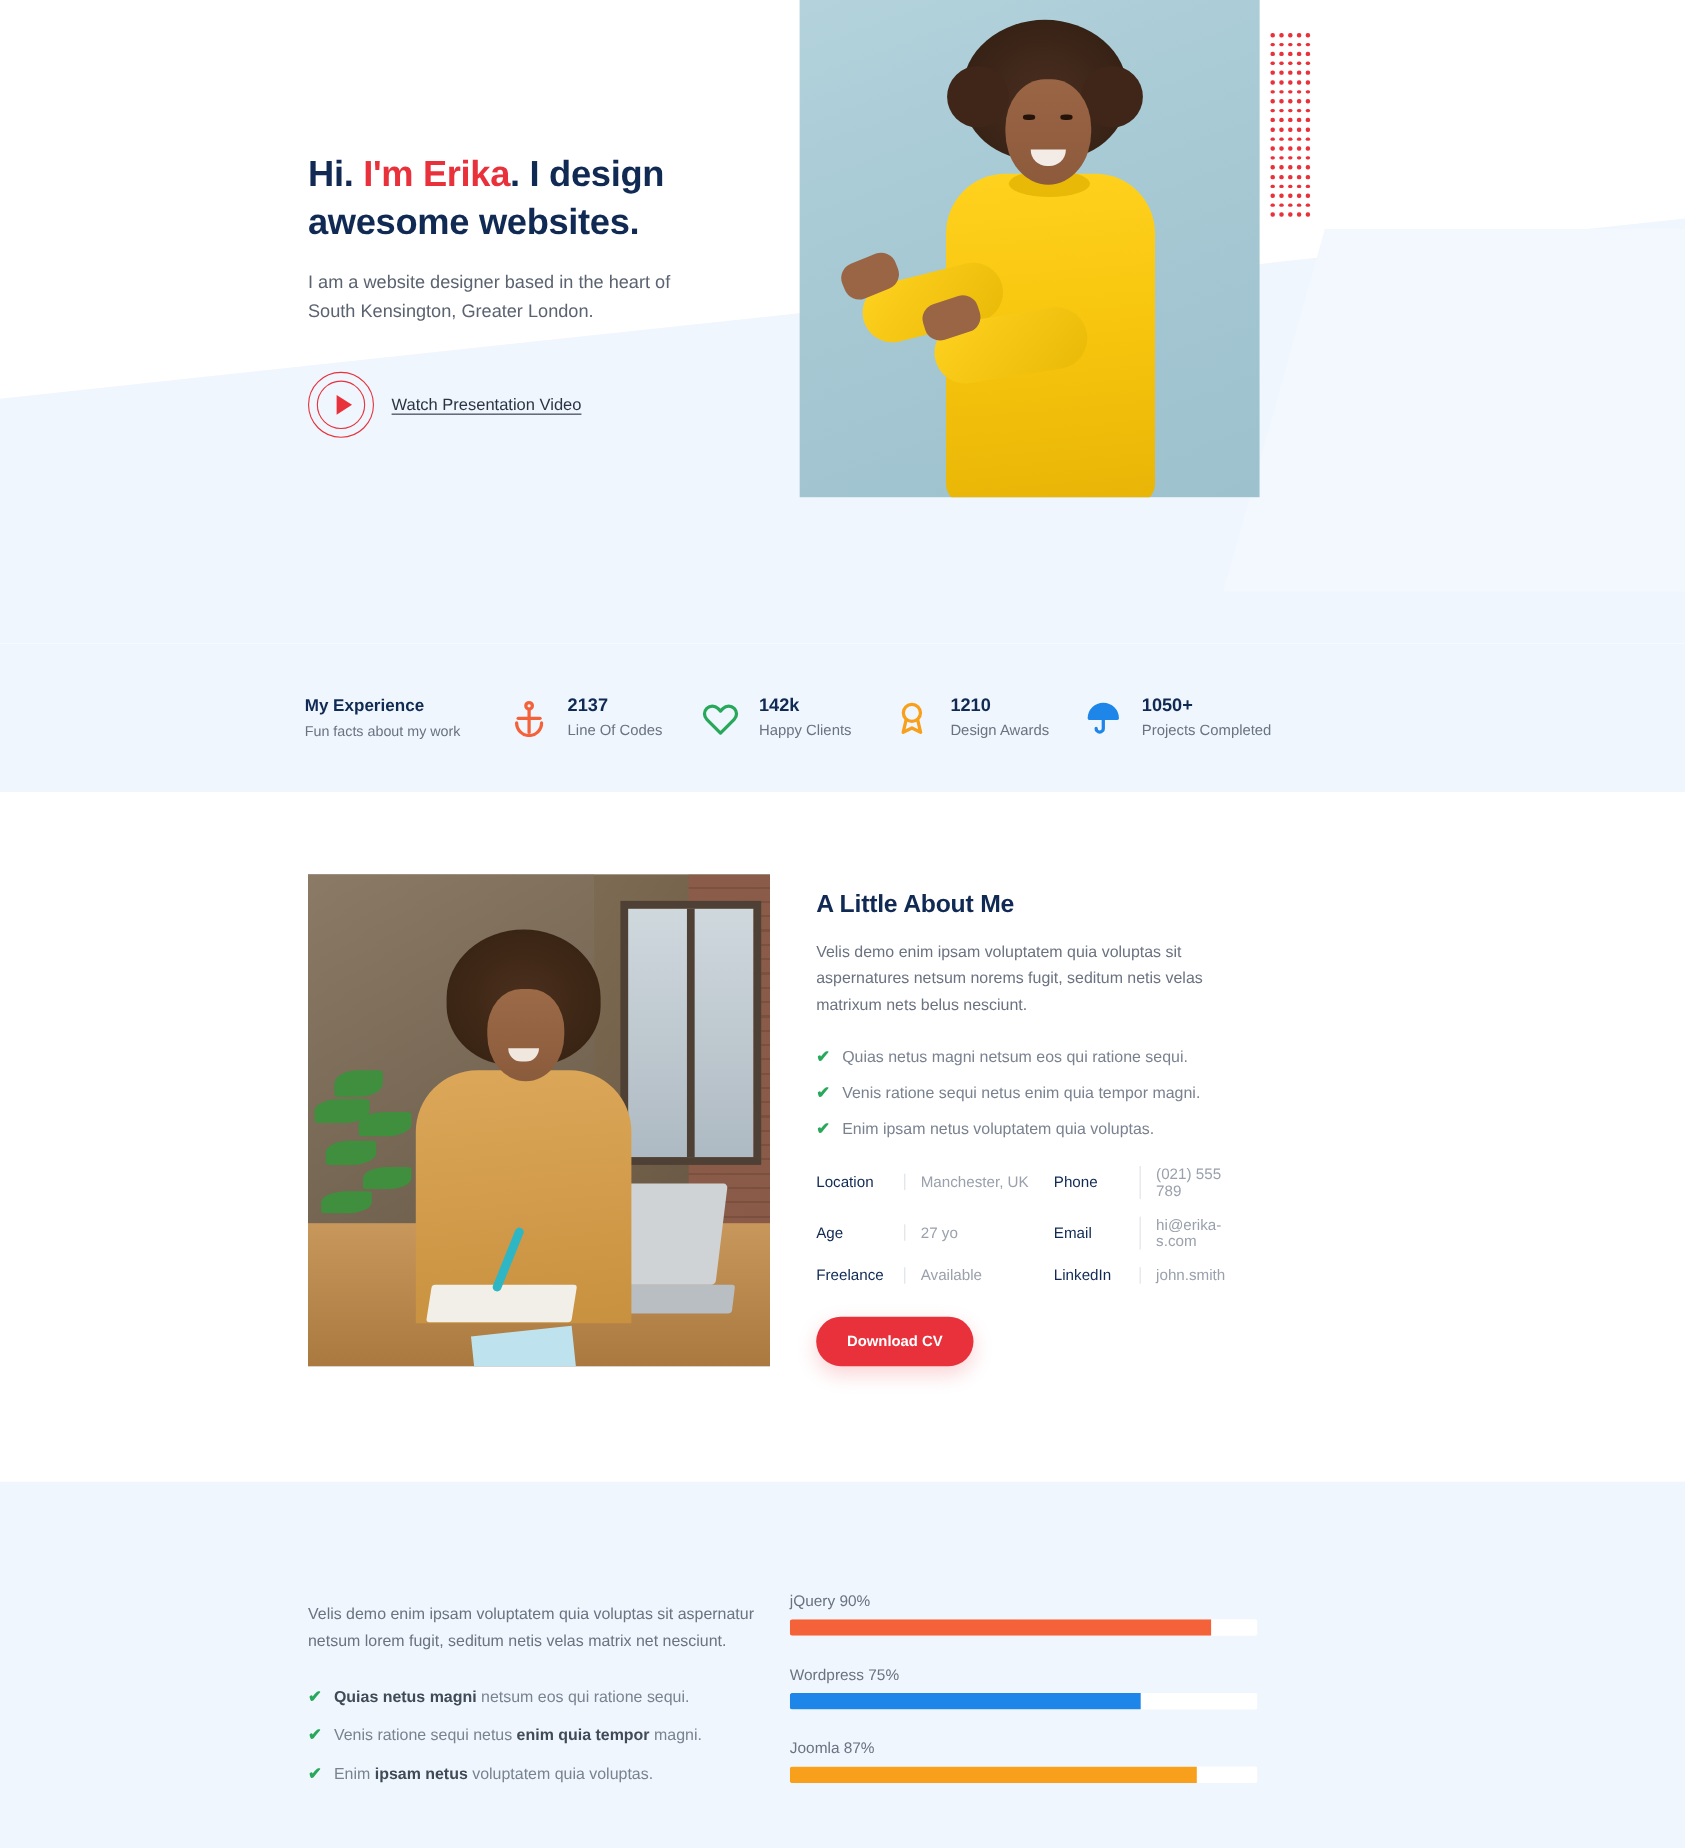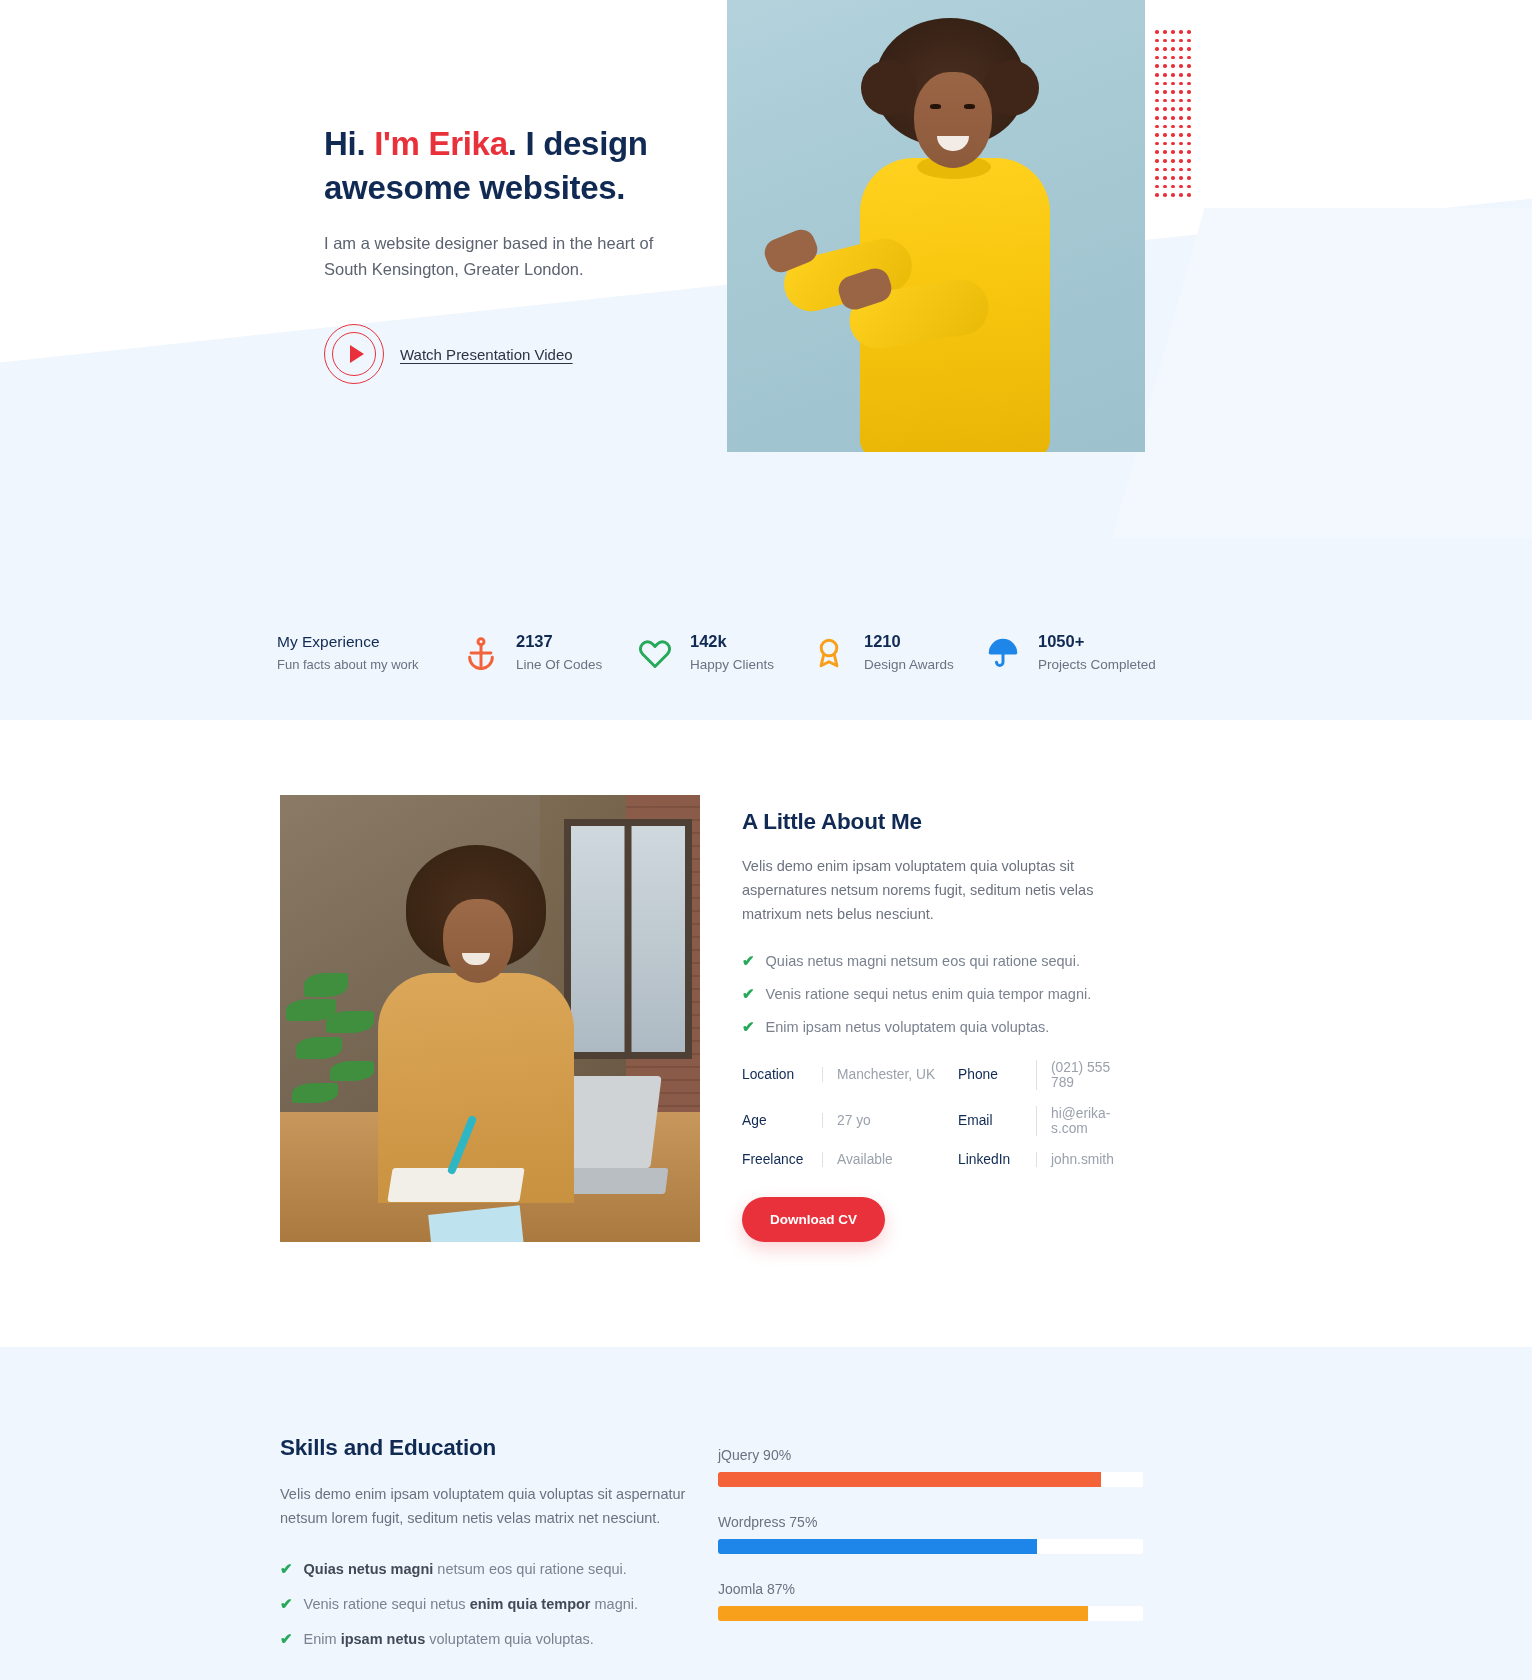--- a/index.html
+++ b/index.html
@@ -34,23 +34,22 @@
     background: #f3f8fe;
     clip-path: polygon(22% 0, 100% 0, 100% 100%, 0 100%);
     z-index: 0;
   }
   .hero-inner {
     position: relative; z-index: 3;
     width: 1532px; height: 585px;
   }
   .hero-text {
     position: absolute;
-    left: 280px; top: 122px;
+    left: 280px; top: 136px;
     width: 400px;
-    margin-left: 44px;
   }
   .hero-title {
     font-size: 33px;
     line-height: 1.32;
     font-weight: 700;
     color: #102a54;
     letter-spacing: -0.3px;
   }
   .hero-title .accent { color: #e8313b; }
   .hero-sub {
@@ -208,21 +207,21 @@
   }
   .stats-inner {
     width: 1532px;
     padding-left: 277px;
     display: flex;
     align-items: center;
     gap: 0;
   }
   .stat-lead { width: 184px; flex: none; }
   .stat-lead-title {
-    font-size: 15.5px; font-weight: 400; color: #102a54;
+    font-size: 15.5px; font-weight: 700; color: #102a54;
     margin-bottom: 6px;
   }
   .stat-lead-sub { font-size: 13px; color: #6b7280; }
   .stat-item {
     display: flex; align-items: center; gap: 15px;
     width: 174px; flex: none;
   }
   .stat-ico { width: 40px; height: 40px; flex: none; display:flex; align-items:center; justify-content:center; }
   .stat-num { font-size: 16.5px; font-weight: 700; color: #102a54; margin-bottom: 4px; }
   .stat-lbl { font-size: 13.5px; color: #6b7280; }
@@ -678,21 +677,20 @@
         </div>
 
         <button class="btn-red">Download CV</button>
       </div>
     </div>
   </section>
 
   <section class="skills">
     <div class="skills-inner">
       <div class="skills-left">
-        <h2 class="sec-title">Skills and Education</h2>
         <p class="skills-para">Velis demo enim ipsam voluptatem quia voluptas sit aspernatur netsum lorem fugit, seditum netis velas matrix net nesciunt.</p>
 
         <ul class="chk-list">
           <li>
             <span class="chk">✔</span>
             <span><b>Quias netus magni</b><span> netsum eos qui ratione sequi.</span></span>
           </li>
           <li>
             <span class="chk">✔</span>
             <span><span>Venis ratione sequi netus </span><b>enim quia tempor</b><span> magni.</span></span>

